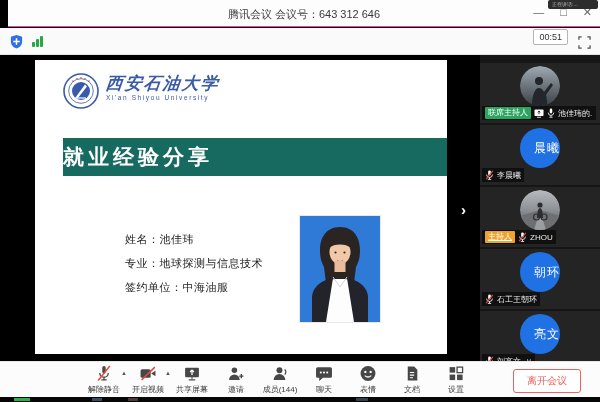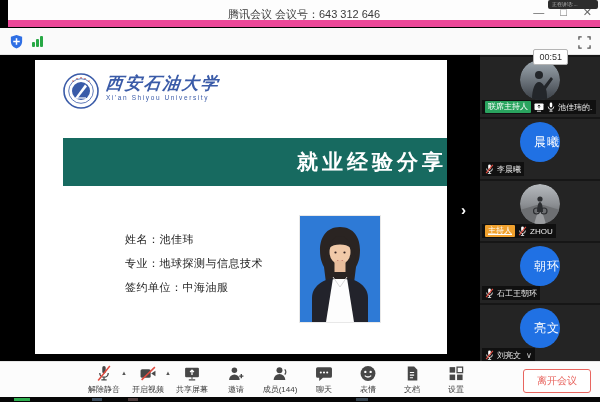--- a/index.html
+++ b/index.html
@@ -1,65 +1,65 @@
 <!DOCTYPE html>
 <html><head>
 <meta charset="utf-8">
 <style>
   * { box-sizing: border-box; margin: 0; padding: 0; }
   html,body { width:600px; height:402px; overflow:hidden; }
   body { position:relative; background:#000; font-family:"Liberation Sans", sans-serif; }
 
   
-  .titlebar { position:absolute; top:0; left:8px; right:0; height:27px; background:#fdfdfd; border-bottom:7px solid #ec4899; z-index:30; }
+  .titlebar { position:absolute; top:0; left:8px; right:0; height:27px; background:#fdfdfd; border-bottom:1px solid #ec4899; z-index:30; }
   .tb-title { position:absolute; width:100%; text-align:center; top:7px; font-size:11px; color:#3a3a3a; }
   .win-controls { position:absolute; right:8px; top:5px; display:flex; gap:16px; color:#666; font-size:11px; z-index:31; }
   .win-controls span { cursor:default; line-height:14px; }
   .speak-tooltip { position:absolute; right:2px; top:0; background:#2d2d2d; color:#b9b9b9; font-size:5px; line-height:8px; padding:0 4px; width:50px; height:9px; overflow:hidden; border-radius:2px; z-index:40; white-space:nowrap; }
 
   
   .infobar { position:absolute; top:28px; left:0; right:0; height:27px; background:#fafafa; border-bottom:1px solid #e3e3e3; z-index:30; }
   .shield-ic { position:absolute; left:9px; top:6px; }
   .signal-ic { position:absolute; left:32px; top:7px; display:flex; align-items:flex-end; gap:1.5px; height:12px; }
   .signal-ic i { display:block; width:2.5px; background:#27a845; border-radius:1px; }
-  .timer-box { position:absolute; right:32px; top:21px; border:1px solid #b5b5b5; border-radius:2px; font-size:9px; color:#333; padding:2px 5px; background:#fff; }
+  .timer-box { position:absolute; right:32px; top:1px; border:1px solid #b5b5b5; border-radius:2px; font-size:9px; color:#333; padding:2px 5px; background:#fff; }
   .fs-ic { position:absolute; right:9px; top:7px; }
 
   
   .main { position:absolute; top:55px; left:0; width:480px; height:306px; background:#000; }
   .slide { position:absolute; left:35px; top:5px; width:412px; height:294px; background:#ffffff; }
   .logo-wrap { position:absolute; left:28px; top:13px; display:flex; gap:7px; align-items:flex-start; }
   .logo-text-cn { font-family:"DejaVu Serif", serif; font-style:italic; font-weight:bold; color:#3a5ba8; font-size:17px; letter-spacing:2px; transform:skewX(-6deg); line-height:20px; }
   .logo-text-en { color:#3a5ba8; font-size:6.5px; letter-spacing:1.6px; margin-top:1px; }
-  .banner { position:absolute; left:28px; right:0; top:78px; height:48px; background:#176a60; display:flex; align-items:center; justify-content:flex-end; }
+  .banner { position:absolute; left:28px; right:0; top:78px; height:38px; background:#176a60; display:flex; align-items:center; justify-content:flex-start; }
   .banner h1 { color:#fff; font-size:21px; font-weight:bold; letter-spacing:4px; }
   .slide-lines { position:absolute; left:90px; top:172px; }
   .slide-lines div { font-size:11px; color:#222; margin-bottom:9px; letter-spacing:0.5px; }
   .photo { position:absolute; left:265px; top:156px; width:80px; height:106px; box-shadow:0 0 0 1px #e8e8e8; }
   .expand-chevron { position:absolute; left:461px; top:146px; color:#fff; font-size:15px; font-weight:bold; cursor:pointer; }
 
   
-  .sidebar { position:absolute; top:55px; right:0; width:120px; height:306px; background:#161616; overflow:hidden; padding-top:2px; }
+  .sidebar { position:absolute; top:55px; right:0; width:120px; height:306px; background:#161616; overflow:hidden; padding-top:8px; }
   .tile { position:relative; height:60px; margin-bottom:2px; background:#242424; overflow:hidden; }
   .avatar { position:absolute; left:50%; transform:translateX(-50%); top:3px; width:40px; height:40px; border-radius:50%; overflow:hidden; }
   .avatar-blue { background:#2071e4; color:#fff; display:flex; align-items:center; justify-content:flex-end; font-size:12px; letter-spacing:1px; }
   .name-row { position:absolute; left:2px; bottom:3px; display:flex; align-items:center; gap:3px; background:rgba(12,12,12,0.82); padding:1px 3px; height:14px; max-width:114px; overflow:hidden; }
   .badge { font-size:8px; color:#fff; padding:1px 3px; line-height:10px; white-space:nowrap; border-radius:1px; }
   .badge-green { background:#2aa45f; }
   .badge-orange { background:#f0a12e;text-decoration:underline; }
   .p-name { font-size:8px; color:#ededed; white-space:nowrap; overflow:hidden; }
   .mini-ic { display:flex; align-items:center; }
   .tile-chevron { color:#cfcfcf; font-size:8px; margin-left:2px; }
 
   
   .toolbar { position:absolute; top:361px; left:0; right:0; height:36px; background:#fcfcfc; border-top:1px solid #e6e6e6; display:flex; align-items:center; padding-left:82px; z-index:20; }
   .tb-item { width:44px; display:flex; flex-direction:column; align-items:center; gap:2px; cursor:pointer; position:relative; }
   .tb-item .lbl { font-size:8px; color:#3c3c3c; white-space:nowrap; }
   .caret { position:absolute; right:-1px; top:5px; font-size:6px; color:#555; }
-  .leave-btn { position:absolute; right:9px; top:7px; border:1px solid #e8655f; color:#e8655f; background:#fff; border-radius:3px; font-size:10px; padding:4px 13px; cursor:pointer; font-family:inherit; }
+  .leave-btn { position:absolute; right:19px; top:7px; border:1px solid #e8655f; color:#e8655f; background:#fff; border-radius:3px; font-size:10px; padding:4px 13px; cursor:pointer; font-family:inherit; }
 
   
   .strip { position:absolute; bottom:0; left:0; right:0; height:5px; background:#060606; z-index:25; }
   .strip i { position:absolute; bottom:1px; height:3px; display:block; }
 </style>
 </head>
 <body>
 
 <div class="titlebar">
   <div class="tb-title">腾讯会议 会议号：643 312 646</div>

